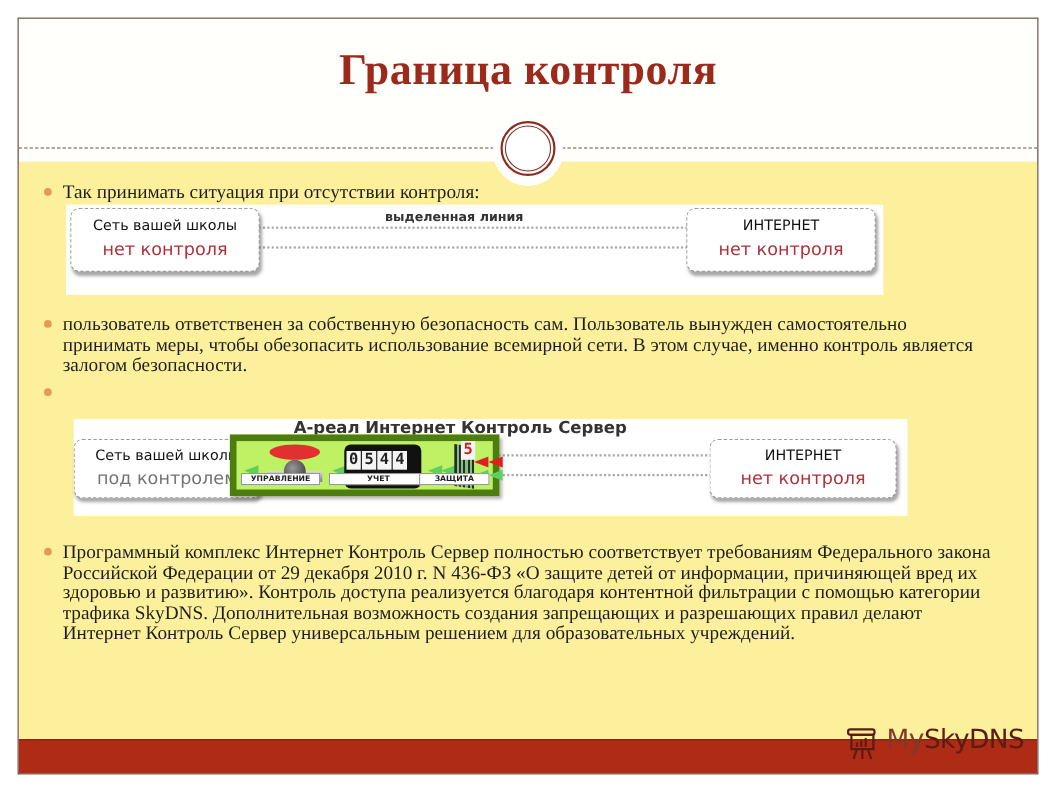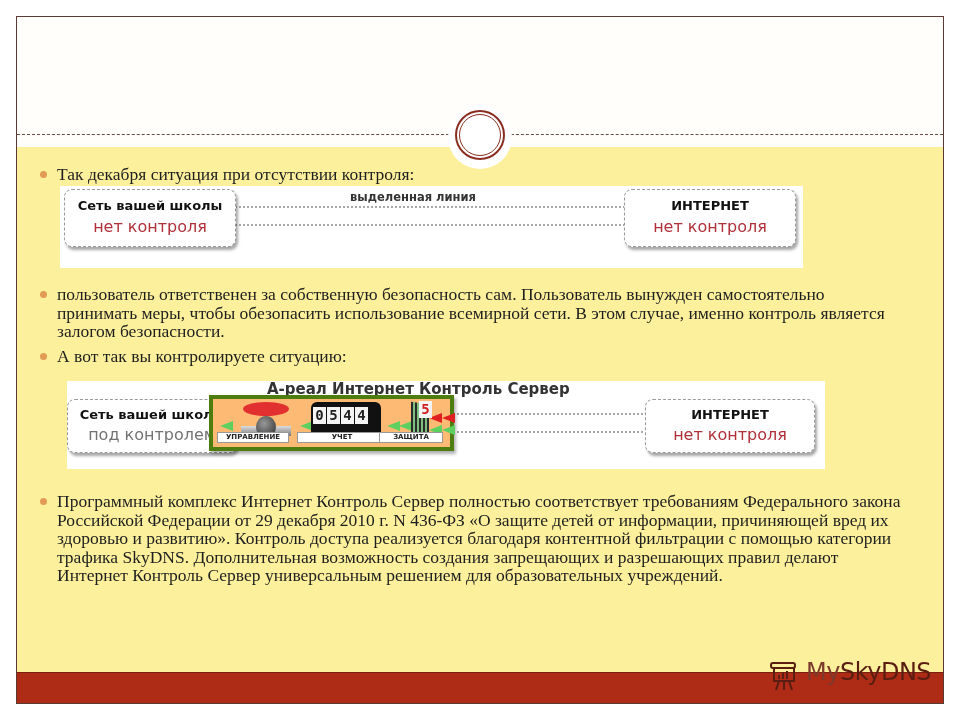--- a/index.html
+++ b/index.html
@@ -12,52 +12,55 @@
   .circle-bg { position: absolute; left: 431px; top: 88px; width: 64px; height: 64px; border-radius: 50%; background: #ffffff; }
   .circle { position: absolute; left: 438px; top: 93px; width: 50px; height: 50px; border-radius: 50%; border: 2px solid #8a2e22; background: #fff; }
   .circle-inner { position: absolute; left: 2px; top: 2px; right: 2px; bottom: 2px; border-radius: 50%; border: 1.5px solid #8a2e22; }
   .red-bar { position: absolute; left: 0; right: 0; top: 655px; height: 33px; background: #ae2b16; border-top: 1px solid #7a2010; }
 
   .bullet { position: absolute; left: 40px; width: 860px; font-family: "Liberation Serif", serif; font-size: 17.5px; line-height: 18.5px; color: #1e1e1e; padding-left: 17px; }
   .bullet .dot { position: absolute; left: 0; top: 6px; width: 7px; height: 7px; border-radius: 50%; background: #e39a55; }
 
   .diagram { position: absolute; background: #ffffff; }
   .box { position: absolute; background: #fff; border: 1.5px dashed #9a9a9a; border-radius: 8px; box-shadow: 2px 3px 3px rgba(0,0,0,0.35); text-align: center; font-family: "DejaVu Sans", sans-serif; }
-  .box .t1 { font-weight: bold; font-size: 13px; color: #111; }
+  .box .t1 { font-weight: normal; font-size: 13px; color: #111; }
   .box .t2 { font-size: 16px; }
   .line { position: absolute; height: 1px; border-top: 2px dotted #a8a8a8; }
   .label-small { position: absolute; font-family: "DejaVu Sans", sans-serif; font-size: 11.5px; color: #333; font-weight: bold; }
 
-  .server { position: absolute; background: #fdba74; border: 4px solid #4d7c0f; box-shadow: 2px 3px 3px rgba(0,0,0,0.3); }
+  .server { position: absolute; background: #bef264; border: 6px solid #4d7c0f; box-shadow: 2px 3px 3px rgba(0,0,0,0.3); }
   .srv-lbl { position: absolute; bottom: 4px; height: 11px; background: #fff; border: 1px solid #999; font-family: "DejaVu Sans", sans-serif; font-size: 7px; font-weight: bold; text-align: center; line-height: 9px; color: #222; }
   .counter { position: absolute; background: #111; border-radius: 6px; }
   .digit { display: inline-block; width: 13px; height: 17px; background: #f4f4f4; margin-right: 1px; font-family: "DejaVu Sans Mono", monospace; font-weight: bold; font-size: 14px; text-align: center; line-height: 17px; color: #222; }
   .tri-g { position: absolute; width: 0; height: 0; border-top: 5px solid transparent; border-bottom: 5px solid transparent; border-right: 13px solid #5fd05f; }
   .tri-r { position: absolute; width: 0; height: 0; border-top: 5px solid transparent; border-bottom: 5px solid transparent; border-right: 13px solid #e02020; }
 
   .watermark { position: absolute; left: 768px; top: 656px; font-family: "DejaVu Sans", sans-serif; font-size: 24px; color: #5b1d12; letter-spacing: -0.5px; }
   .watermark .my { color: #7d3a2c; }
   .wm-icon { position: absolute; left: 768px; top: 660px; width: 32px; height: 32px; }
 </style>
 </head>
 <body>
 
 <div class="frame">
+  <div class="title-area">
+    <div class="title">Граница контроля</div>
+  </div>
   <div class="dash-line"></div>
   <div class="yellow"></div>
   <div class="circle-bg"></div>
   <div class="circle">
       <div class="circle-inner"></div>
     </div>
   <div class="red-bar"></div>
 </div>
 
 <div class="bullet" style="top:165px;">
   <span class="dot"></span>
-  <span>Так декабря ситуация при отсутствии контроля:</span>
+  <span>Так принимать ситуация при отсутствии контроля:</span>
 </div>
 
 <div class="diagram" style="left:60px; top:186px; width:743px; height:82px;">
   <div class="line" style="left:175px; width:390px; top:20px;"></div>
   <div class="line" style="left:175px; width:390px; top:38px;"></div>
   <div class="label-small" style="left:290px; top:4px;">выделенная линия</div>
   <div class="box" style="left:4px; top:3px; width:172px; height:58px;">
     <div class="t1" style="margin-top:8px;">Сеть вашей школы</div>
     <div class="t2" style="color:#b0303a; margin-top:4px;">нет контроля</div>
   </div>
@@ -67,21 +70,20 @@
   </div>
 </div>
 
 <div class="bullet" style="top:285px;">
   <span class="dot"></span>
   <span>пользователь ответственен за собственную безопасность сам. Пользователь вынужден самостоятельно принимать меры, чтобы обезопасить использование всемирной сети. В этом случае, именно контроль является залогом безопасности.</span>
 </div>
 
 <div class="bullet" style="top:347px;">
   <span class="dot"></span>
-  <span>А вот так вы контролируете ситуацию:</span>
 </div>
 
 <div class="diagram" style="left:67px; top:381px; width:758px; height:88px;">
   <div class="line" style="left:170px; width:410px; top:32px;"></div>
   <div class="line" style="left:170px; width:410px; top:50px;"></div>
   <div class="label-small" style="left:200px; top:-1px; font-size:15px;">А-реал Интернет Контроль Сервер</div>
   <div class="box" style="left:0px; top:18px; width:170px; height:54px;">
     <div class="t1" style="margin-top:7px;">Сеть вашей школы</div>
     <div class="t2" style="color:#737373; margin-top:3px;">под контролем</div>
   </div>

